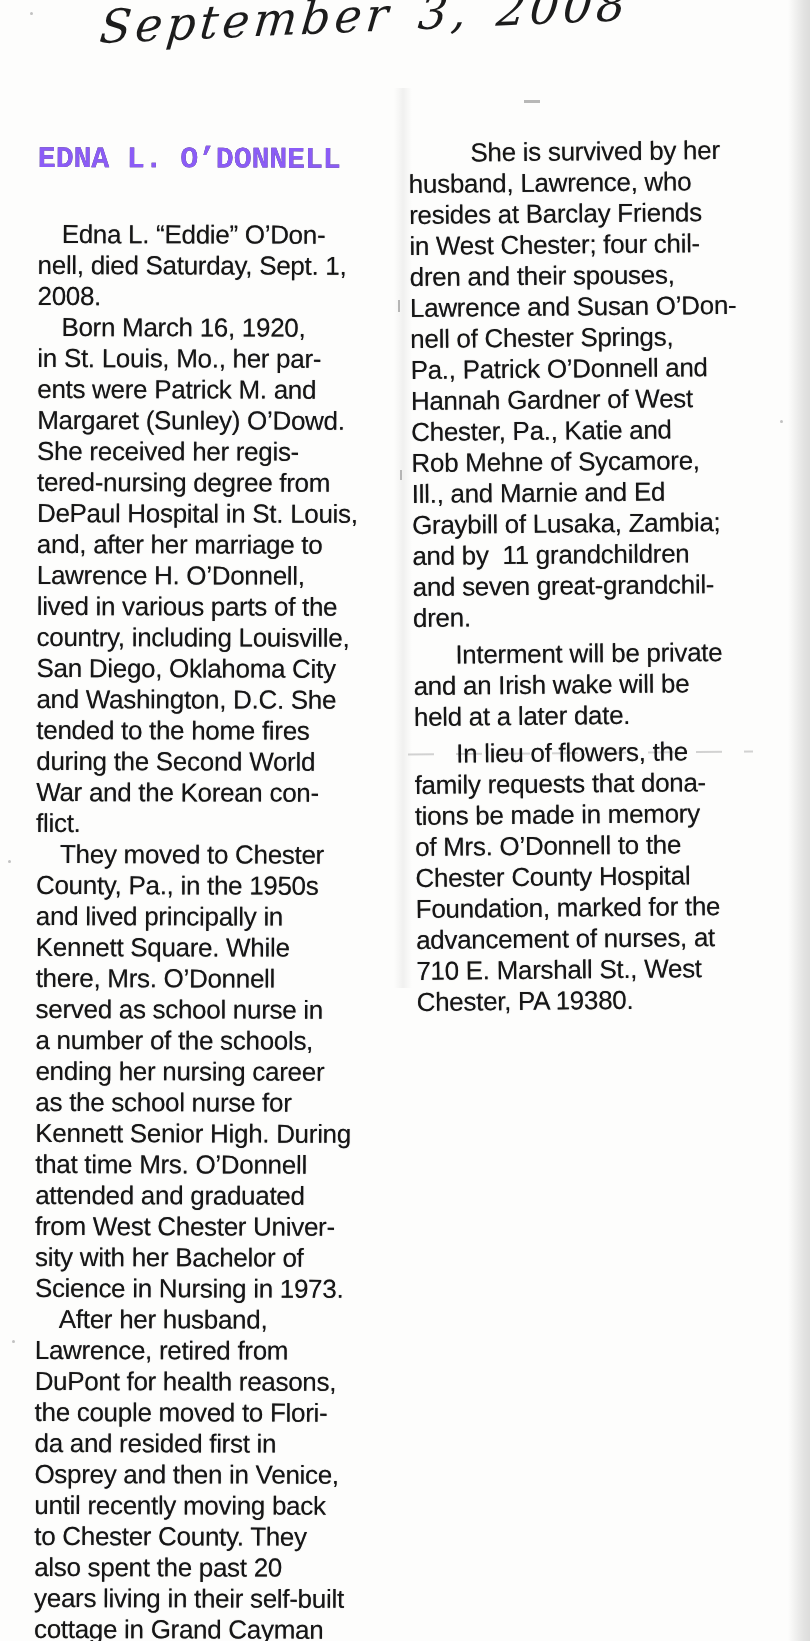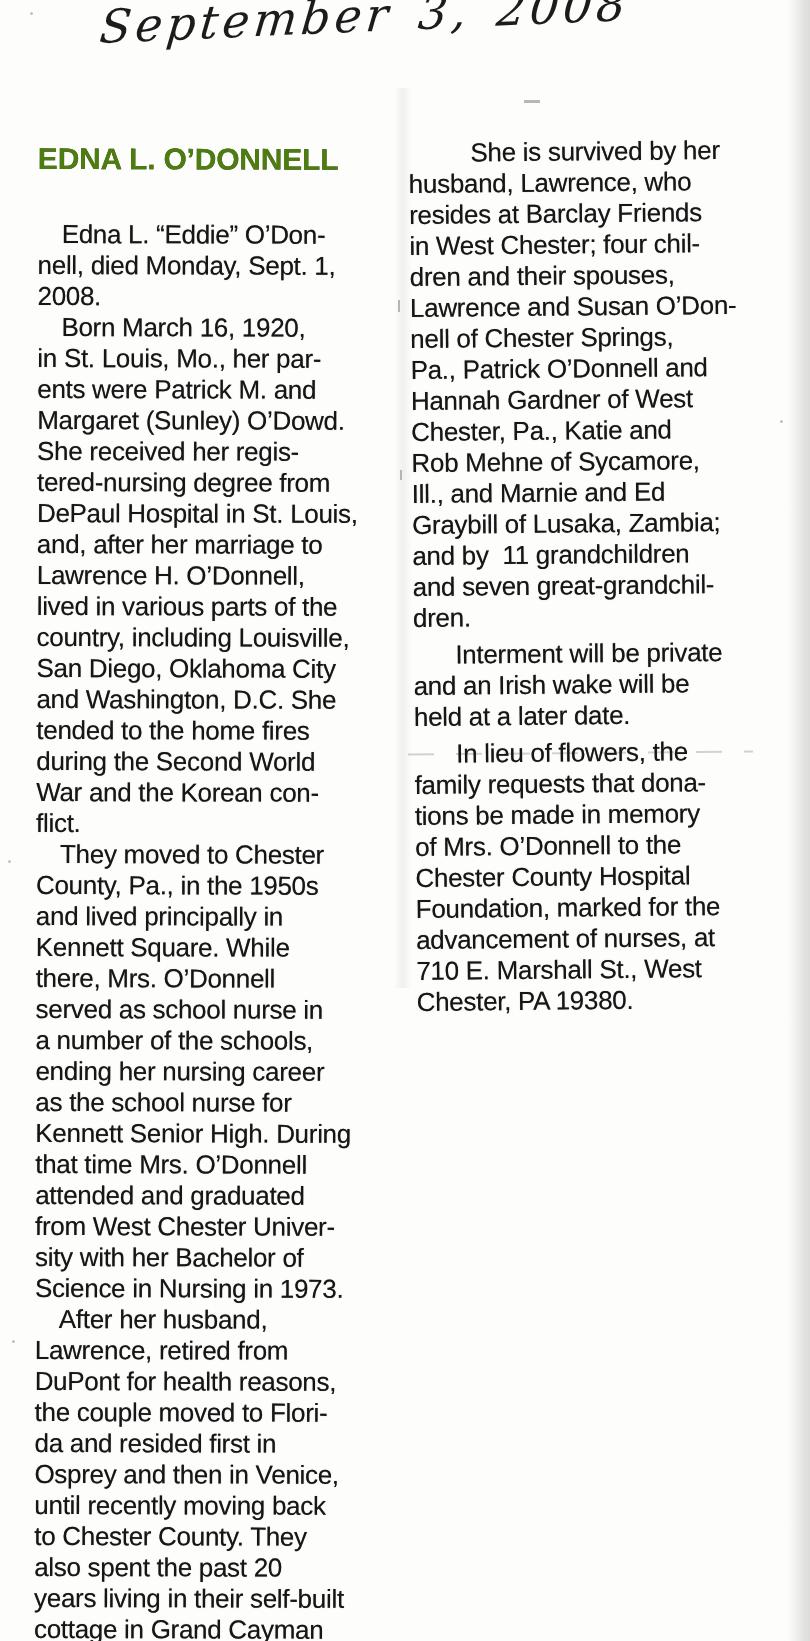--- a/index.html
+++ b/index.html
@@ -81,23 +81,24 @@
     left: 408px; top: 102px;
     width: 386px;
     transform: rotate(-0.55deg);
     transform-origin: top left;
   }
   .headline {
     margin: 0 0 7px 0;
     font-size: 30px;
     font-weight: bold;
     letter-spacing: -0.2px;
-    color: #4d7c0f;
+    color: #8b5cf6;
     text-shadow: 0 0 0.6px rgba(10,10,10,0.75);
     white-space: nowrap;
+    font-family: Liberation Mono, monospace;
   }
   .para {
     margin: 0;
     font-size: 26px;
     line-height: 31px;
     letter-spacing: -0.3px;
     text-indent: 24px;
     color: #161616;
     text-shadow: 0 0 0.7px rgba(25,25,25,0.65);
     white-space: pre;
@@ -121,21 +122,21 @@
   <div class="speck" style="left:8px; top:860px;"></div>
   <div class="speck" style="left:780px; top:420px;"></div>
   <div class="speck" style="left:30px; top:12px;"></div>
 
   <div class="handwritten">September 3, 2008</div>
 
   <div>
     <div class="column col-left">
       <h1 class="headline">EDNA L. O’DONNELL</h1>
       <div><p class="para">Edna L. “Eddie” O’Don-
-nell, died Monday, Sept. 1,
+nell, died Saturday, Sept. 1,
 2008.</p><p class="para">Born March 16, 1920,
 in St. Louis, Mo., her par-
 ents were Patrick M. and
 Margaret (Sunley) O’Dowd.
 She received her regis-
 tered-nursing degree from
 DePaul Hospital in St. Louis,
 and, after her marriage to
 Lawrence H. O’Donnell,
 lived in various parts of the

